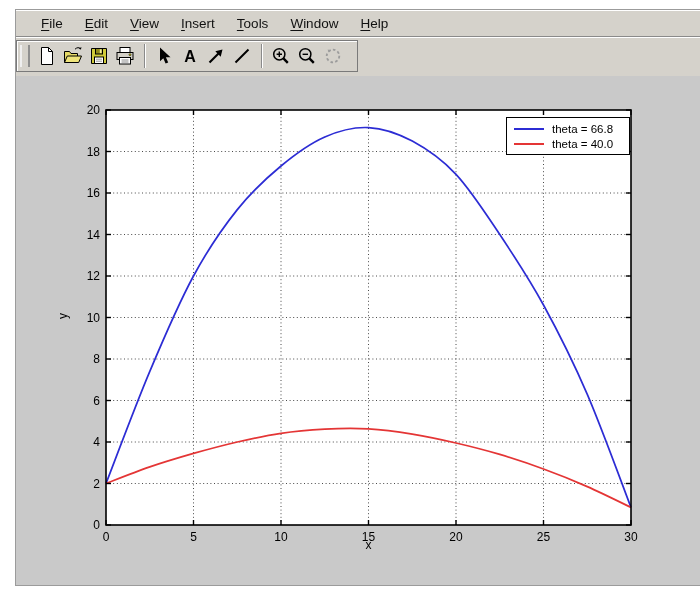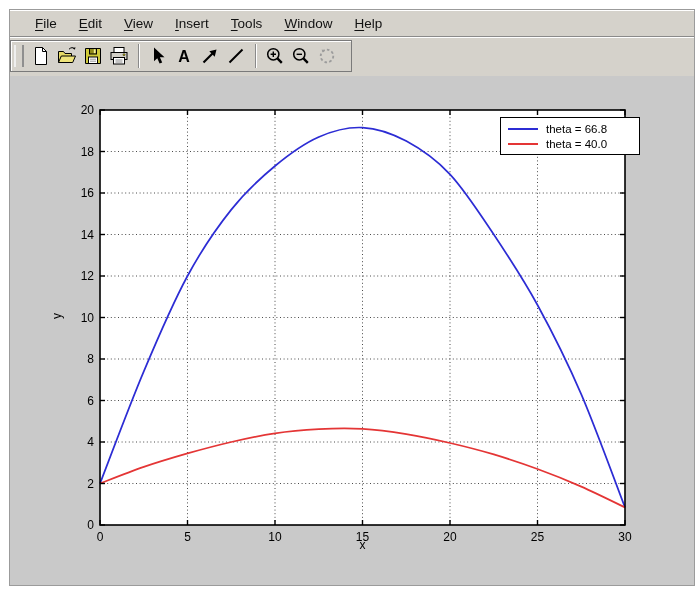--- a/index.html
+++ b/index.html
@@ -1,19 +1,19 @@
 <!DOCTYPE html>
 <html><head>
 <meta charset="utf-8">
 <style>
   html,body{margin:0;padding:0;}
   body{width:700px;height:595px;background:#ffffff;overflow:hidden;
        font-family:"Liberation Sans",sans-serif;position:relative;}
   .window{position:absolute;inset:0;background:#ffffff;}
-  .inner{position:absolute;left:10px;top:10px;width:684px;height:575px;
+  .inner{position:absolute;left:16px;top:10px;width:684px;height:575px;
          background:#14b8a6;outline:1px solid #9b9b9b;}
   
   .menubar{position:absolute;left:0;top:0;width:100%;height:27px;background:#d5d2cb;
            border-bottom:1px solid #8a8a8a;box-shadow:inset 0 1px 0 #ffffff;
            display:flex;align-items:center;padding-left:14px;box-sizing:border-box;}
   .menu-item{padding:0 11px;font-size:13.5px;color:#111;cursor:default;white-space:nowrap;}
   .menu-item u{text-underline-offset:2px;}
   
   .toolbar{position:absolute;left:0;top:27px;width:100%;height:39px;background:#d5d2cb;
            box-shadow:inset 0 1px 0 #ffffff;}
@@ -26,21 +26,21 @@
           cursor:pointer;}
   .tb-btn svg{display:block;}
   .tb-sep{width:1px;height:24px;background:#8a8a8a;margin:0 6px;box-shadow:1px 0 0 #ffffff;}
   
   .canvas{position:absolute;left:0;top:66px;width:684px;height:509px;background:#c9c9c9;}
   .canvas svg{position:absolute;left:0;top:0;}
   .xlabel{position:absolute;left:330px;top:462px;width:45px;text-align:center;
           font-size:12px;color:#000;}
   .ylabel{position:absolute;left:44px;top:233px;font-size:12px;color:#000;
           transform:rotate(-90deg);}
-  .legend{position:absolute;left:490px;top:41px;width:140px;background:#ffffff;
+  .legend{position:absolute;left:490px;top:41px;width:124px;background:#ffffff;
           border:1px solid #000;box-sizing:border-box;padding:3px 0;}
   .legend-row{display:flex;align-items:center;height:15px;padding:0 7px;gap:8px;}
   .legend-swatch{width:30px;height:2px;flex:0 0 auto;}
   .legend-label{font-size:11.5px;color:#000;white-space:nowrap;}
 </style>
 </head>
 <body>
 
 <div class="window">
   <div class="inner">

